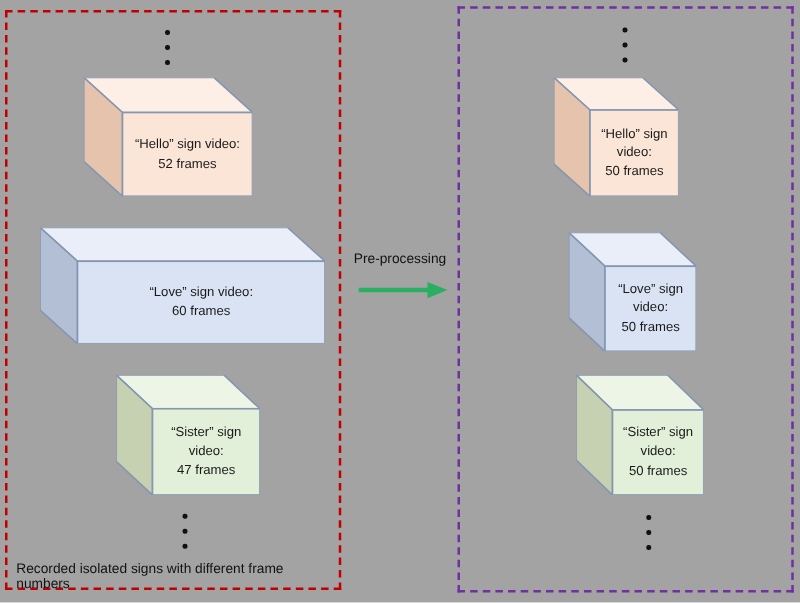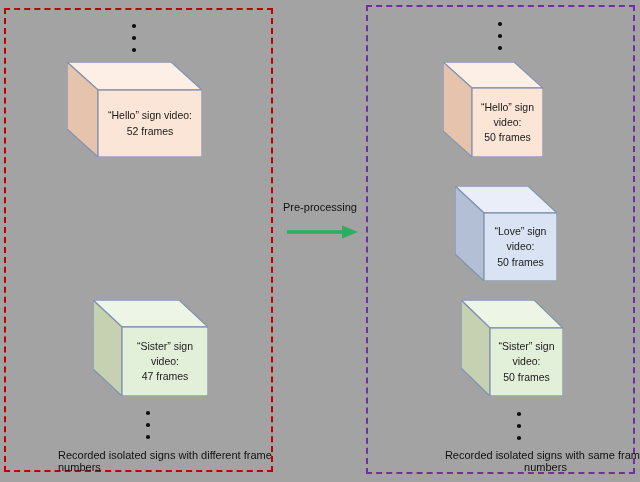--- a/index.html
+++ b/index.html
@@ -16,21 +16,21 @@
   .box-label{
     position:absolute;display:flex;align-items:center;justify-content:center;
     text-align:center;font-size:10.5px;line-height:1.45;white-space:pre-line;
     color:#1a1a1a;
   }
 
   .dots{position:absolute;width:4px;}
   .dot{position:absolute;width:3.5px;height:3.5px;border-radius:50%;background:#111;left:0;}
   .dot.d1{top:0;} .dot.d2{top:12px;} .dot.d3{top:24px;}
 
-  .caption{position:absolute;font-size:11px;color:#111;margin-left:45px;}
+  .caption{position:absolute;font-size:11px;color:#111;}
   .caption.left-cap{left:13px;top:449px;width:252px;text-align:left;}
   .caption.right-cap{left:380px;top:449px;width:241px;text-align:center;}
 
   .arrow-label{position:absolute;left:278px;top:201px;width:84px;text-align:center;font-size:11px;color:#111;}
   .arrow-svg{position:absolute;left:286px;top:224px;}
 </style>
 </head>
 <body>
 
 <div id="stage">
@@ -48,20 +48,29 @@
   <div class="box3d" style="left:67px;top:62px;width:135px;height:95px;">
     <svg width="135" height="95" viewBox="0 0 135 95">
       <polygon points="31,28 135,28 104,0 0,0" fill="#fdefe5" stroke="#8496b0" stroke-width="1.3"></polygon>
       <polygon points="0,0 31,28 31,95 0,67" fill="#e5c3ac" stroke="#8496b0" stroke-width="1.3"></polygon>
       <rect x="31" y="28" width="104" height="67" fill="#fbe5d6" stroke="#8496b0" stroke-width="1.3"></rect>
     </svg>
     <div class="box-label" style="left:31px;top:28px;width:104px;height:67px;">“Hello” sign video:
 52 frames</div>
   </div>
 
+  <div class="box3d" style="left:32px;top:182px;width:228px;height:93px;">
+    <svg width="228" height="93" viewBox="0 0 228 93">
+      <polygon points="30,27 228,27 198,0 0,0" fill="#e9eef9" stroke="#8496b0" stroke-width="1.3"></polygon>
+      <polygon points="0,0 30,27 30,93 0,66" fill="#b3bfd5" stroke="#8496b0" stroke-width="1.3"></polygon>
+      <rect x="30" y="27" width="198" height="66" fill="#dae3f3" stroke="#8496b0" stroke-width="1.3"></rect>
+    </svg>
+    <div class="box-label" style="left:30px;top:27px;width:198px;height:66px;">“Love” sign video:
+60 frames</div>
+  </div>
 
   <div class="box3d" style="left:93px;top:300px;width:115px;height:96px;">
     <svg width="115" height="96" viewBox="0 0 115 96">
       <polygon points="29,27 115,27 86,0 0,0" fill="#edf5e6" stroke="#8496b0" stroke-width="1.3"></polygon>
       <polygon points="0,0 29,27 29,96 0,69" fill="#c6d1b2" stroke="#8496b0" stroke-width="1.3"></polygon>
       <rect x="29" y="27" width="86" height="69" fill="#e2efd9" stroke="#8496b0" stroke-width="1.3"></rect>
     </svg>
     <div class="box-label" style="left:29px;top:27px;width:86px;height:69px;">“Sister” sign
 video:
 47 frames</div>
@@ -119,15 +128,14 @@
 video:
 50 frames</div>
   </div>
 
   <div class="dots" style="left:517px;top:412px;">
     <div class="dot d1"></div>
     <div class="dot d2"></div>
     <div class="dot d3"></div>
   </div>
 
-  <div class="caption right-cap">Recorded isolated signs with same frame numbers</div>
 
 </div>
 
 </body></html>

